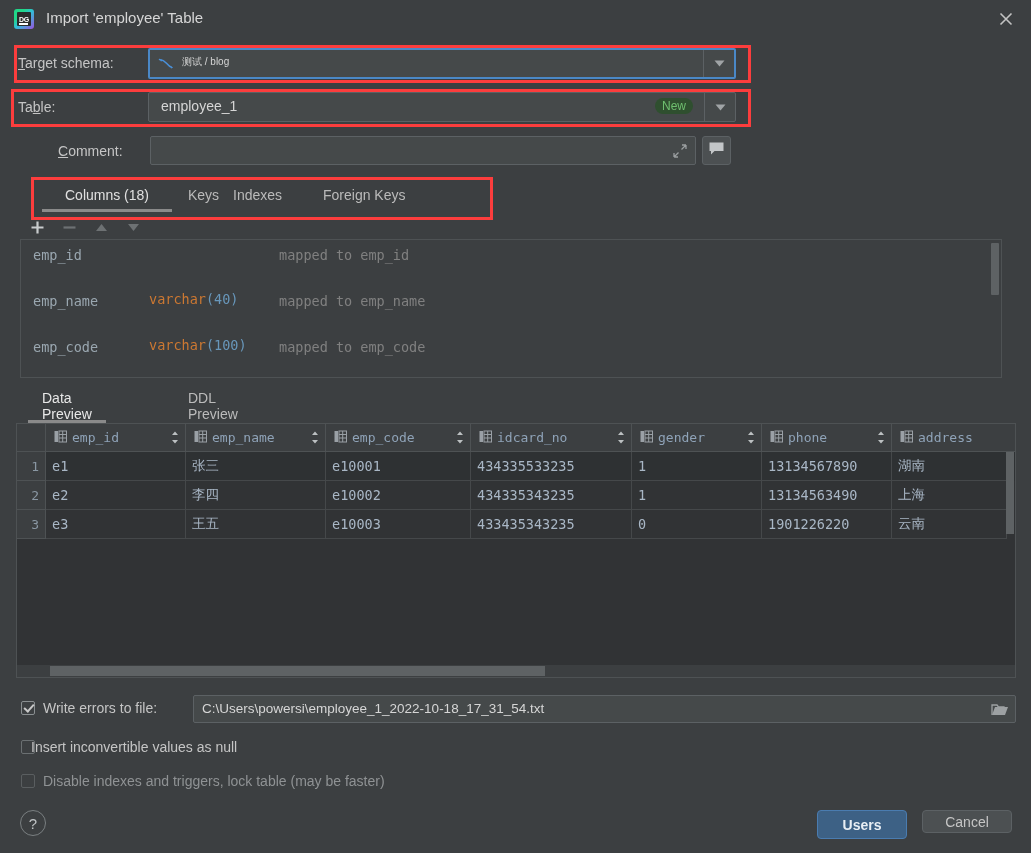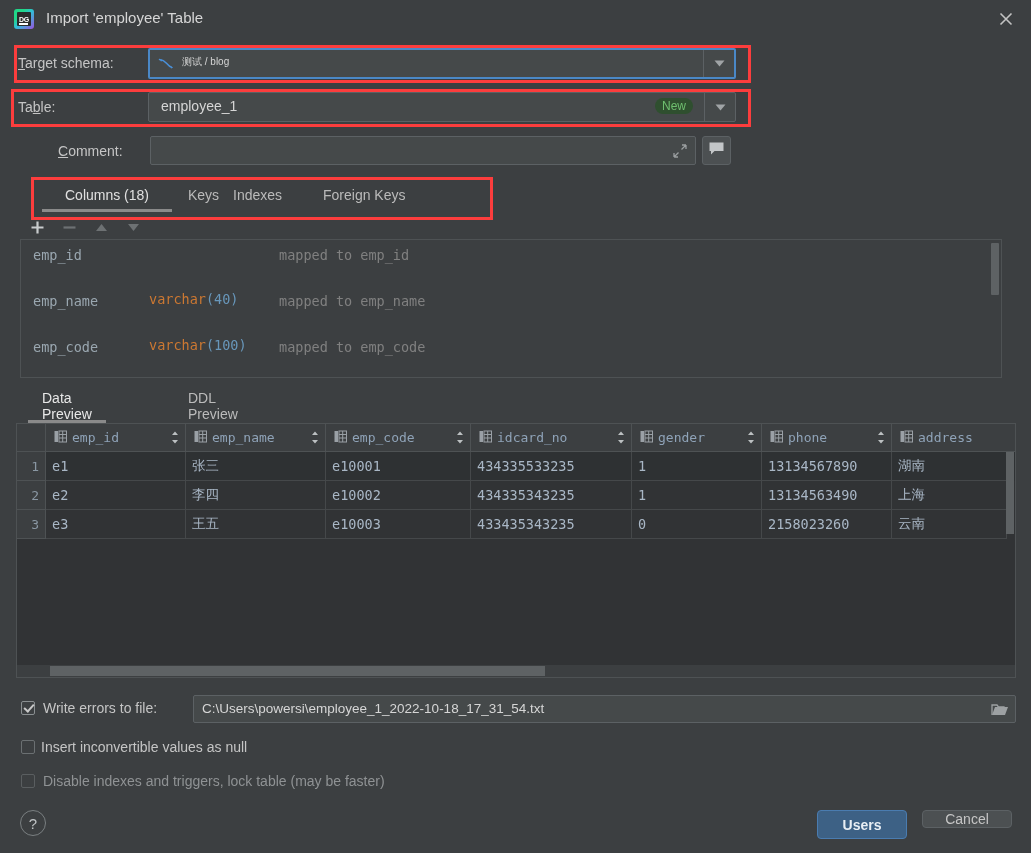--- a/index.html
+++ b/index.html
@@ -225,21 +225,21 @@
     display: flex; align-items: center; justify-content: center;
     font-size: 15px; cursor: pointer;
   }
   #import-btn {
     position: absolute; left: 817px; top: 810px; width: 90px; height: 29px;
     background: #3d6185; border: 1px solid #4a7cb0; border-radius: 4px;
     color: #e8eef4; font-size: 14px; font-weight: bold;
     display: flex; align-items: center; justify-content: center; cursor: pointer;
   }
   #cancel-btn {
-    position: absolute; left: 922px; top: 810px; width: 90px; height: 18px;
+    position: absolute; left: 922px; top: 810px; width: 90px; height: 23px;
     background: #4c5052; border: 1px solid #5c6164; border-radius: 4px;
     color: #c5c5c5; font-size: 14px;
     display: flex; align-items: center; justify-content: center; cursor: pointer;
   }
 
   
   .redbox { position: absolute; border: 3px solid #fc3d3d; pointer-events: none; }
 </style>
 </head>
 <body>
@@ -485,21 +485,21 @@
     <div class="gc cjk" style="left:875px; width:115px;">上海</div>
   </div>
 
   <div class="grow norm" style="top:86px;">
     <div class="gn">3</div>
     <div class="gc" style="left:29px; width:140px;">e3</div>
     <div class="gc cjk" style="left:169px; width:140px;">王五</div>
     <div class="gc" style="left:309px; width:145px;">e10003</div>
     <div class="gc" style="left:454px; width:161px;">433435343235</div>
     <div class="gc" style="left:615px; width:130px;">0</div>
-    <div class="gc" style="left:745px; width:130px;">2158023260</div>
+    <div class="gc" style="left:745px; width:130px;">1901226220</div>
     <div class="gc cjk" style="left:875px; width:115px;">云南</div>
   </div>
 
   <div id="grid-vscroll">
     <div id="grid-vthumb"></div>
   </div>
 </div>
 
 <div id="grid-hscroll">
   <div id="grid-hthumb"></div>
@@ -511,21 +511,21 @@
   <span class="fld-text">C:\Users\powersi\employee_1_2022-10-18_17_31_54.txt</span>
   <span id="errfile-browse">
     <svg width="18" height="16" viewBox="0 0 18 16">
       <path d="M1 13 L4 5 H17 L14 13 Z" fill="#9da1a3"></path>
       <path d="M1 13 V3 H6 L7.5 5 H13 V6" fill="none" stroke="#9da1a3" stroke-width="1.3"></path>
     </svg>
   </span>
 </div>
 
 <div class="cbx" style="left:21px; top:740px;"></div>
-<div class="cbx-label" style="left:41px; top:739px;">Insert inconvertible values as null</div>
+<div class="cbx-label" style="left:31px; top:739px;">Insert inconvertible values as null</div>
 
 <div class="cbx" style="left:21px; top:774px; border-color:#5a5e60;"></div>
 <div class="cbx-label dim" style="left:43px; top:773px;">Disable indexes and triggers, lock table (may be faster)</div>
 
 <div id="help-btn">?</div>
 <div id="import-btn">Users</div>
 <div id="cancel-btn">Cancel</div>
 
 <div class="redbox" style="left:14px; top:45px; width:737px; height:38px;"></div>
 <div class="redbox" style="left:11px; top:89px; width:740px; height:38px;"></div>

